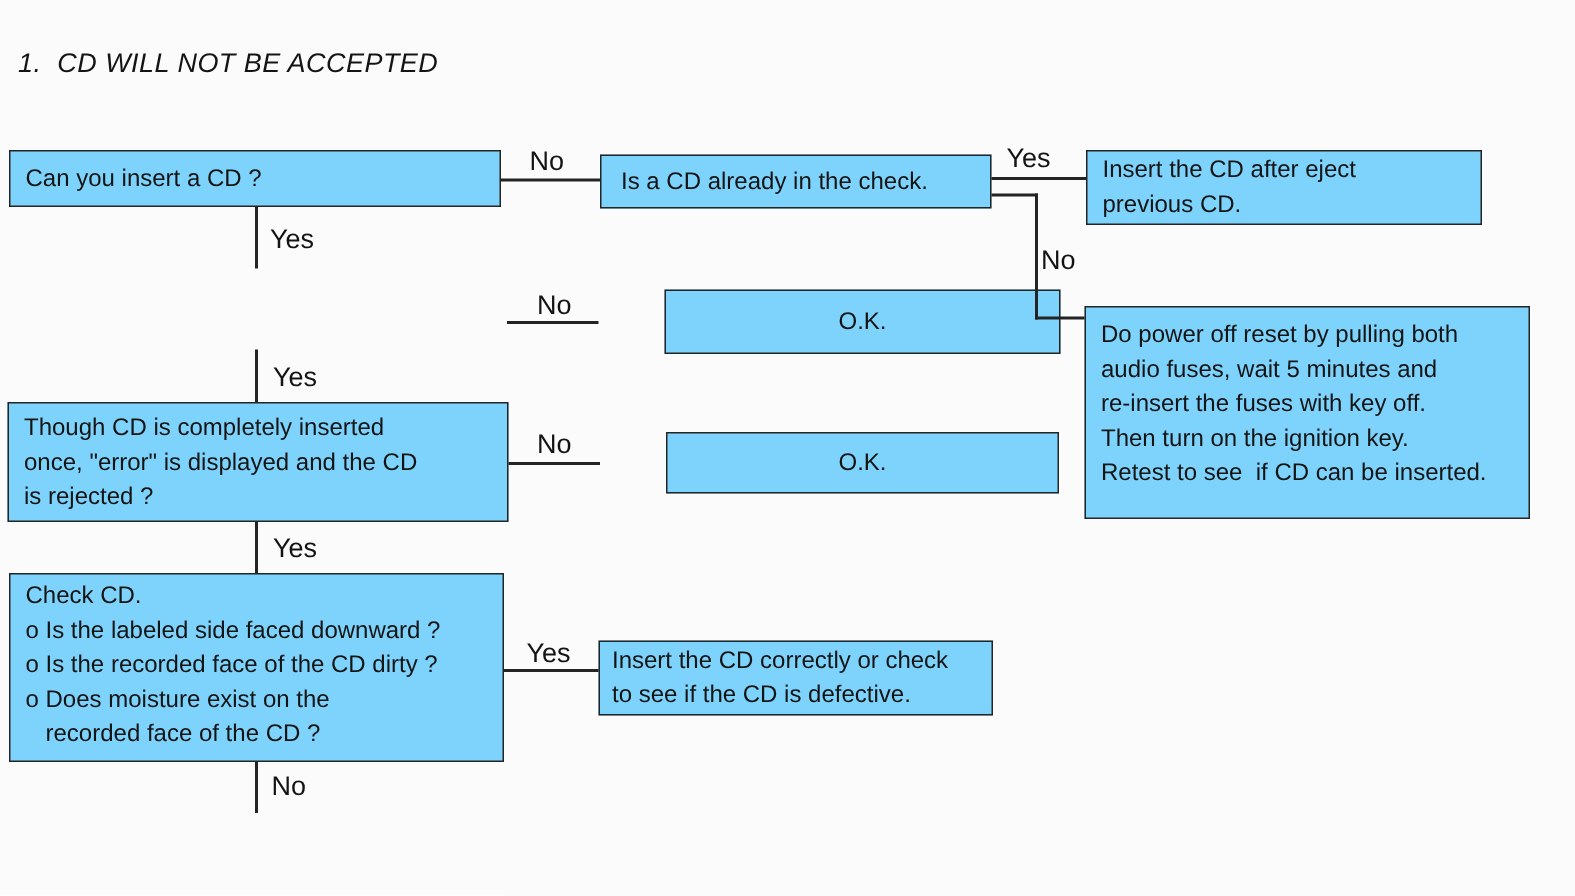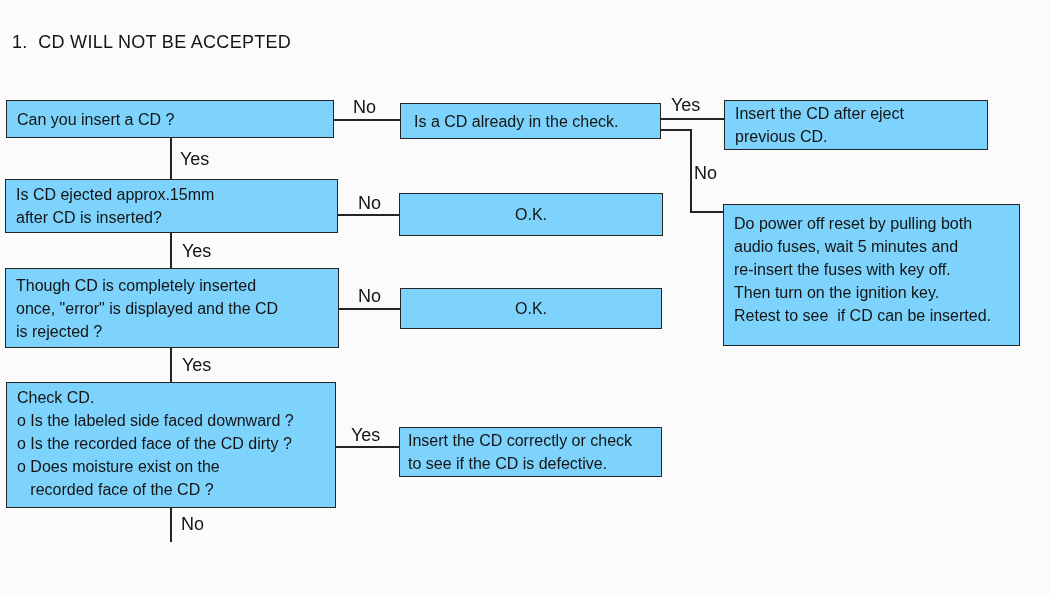--- a/index.html
+++ b/index.html
@@ -16,37 +16,39 @@
     color: #141414;
     overflow: hidden;
   }
   .title {
     position: absolute;
     left: 12px;
     top: 32px;
     font-size: 18px;
     letter-spacing: 0.3px;
     white-space: pre-wrap;
+    font-style: italic;
   }
   .box {
     position: absolute;
     border: 1.6px solid #242424;
     background: #7dd3fc;
     box-sizing: border-box;
     font-size: 16px;
     line-height: 23px;
     white-space: pre-wrap;
     display: flex;
     align-items: center;
     padding: 2px 6px 2px 10px;
   }
   .box.center {
     justify-content: center;
     padding: 2px 4px;
     text-align: center;
+    margin-left: 44px;
   }
   .hline, .vline {
     position: absolute;
     background: #242424;
   }
   .edge-label {
     position: absolute;
     font-size: 18px;
     line-height: 20px;
     color: #141414;
@@ -58,22 +60,20 @@
 
 <div id="page">
 
   <div class="title">1.  CD WILL NOT BE ACCEPTED</div>
 
   <div class="box" style="left:6px; top:100px; width:328px; height:38px;">Can you insert a CD ?</div>
   <div class="box" style="left:400px; top:103px; width:261px; height:36px; padding-left:13px;">Is a CD already in the check.</div>
   <div class="box" style="left:724px; top:100px; width:264px; height:50px;">Insert the CD after eject
 previous CD.</div>
 
-  <div class="box" style="left:5px; top:179px; width:333px; height:54px;">Is CD ejected approx.15mm
-after CD is inserted?</div>
   <div class="box center" style="left:399px; top:193px; width:264px; height:43px;">O.K.</div>
   <div class="box" style="left:723px; top:188px; width:297px; height:142px; align-items:flex-start; padding-top:7px;margin-top:16px;">Do power off reset by pulling both
 audio fuses, wait 5 minutes and
 re-insert the fuses with key off.
 Then turn on the ignition key.
 Retest to see  if CD can be inserted.</div>
 
   <div class="box" style="left:5px; top:268px; width:334px; height:80px;">Though CD is completely inserted
 once, "error" is displayed and the CD
 is rejected ?</div>

